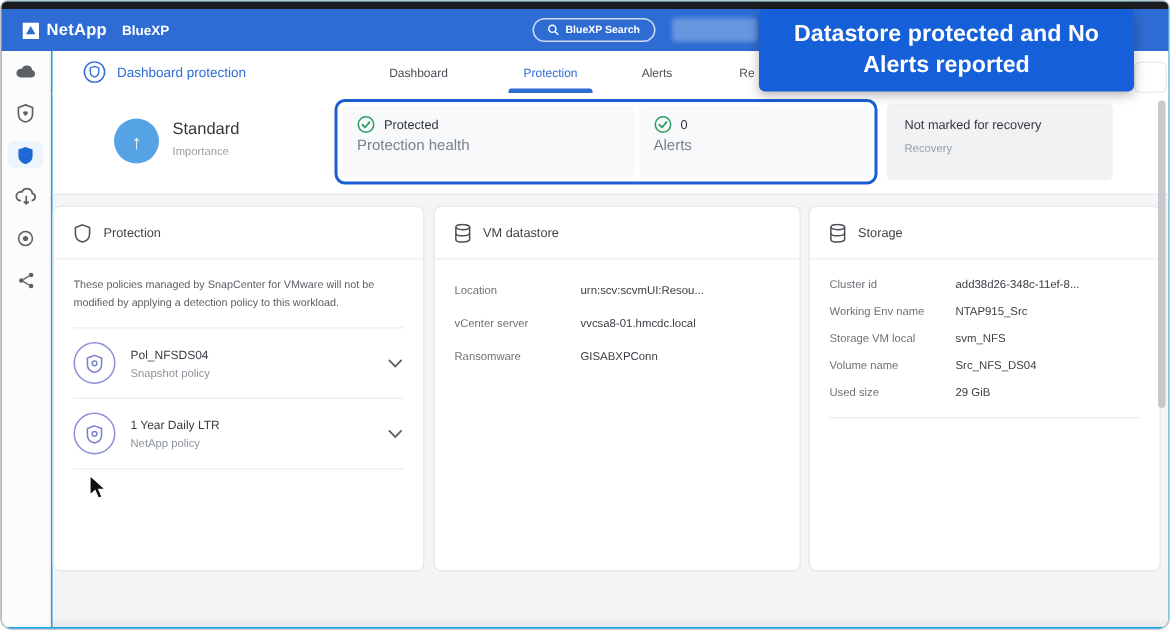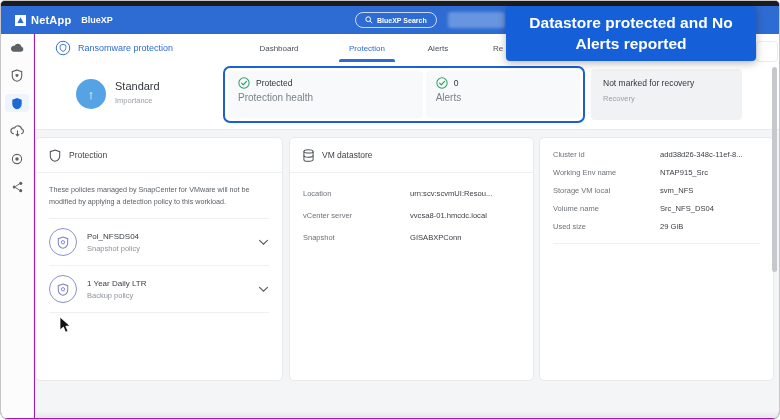--- a/index.html
+++ b/index.html
@@ -1,17 +1,17 @@
 <!DOCTYPE html>
 <html><head>
 <meta charset="utf-8">
 <style>
   html,body{margin:0;padding:0;}
   body{width:780px;height:420px;position:relative;font-family:"Liberation Sans",sans-serif;background:#ffffff;overflow:hidden;}
-  .frame{position:absolute;inset:0;border:1px solid #c6c6c8;border-radius:5px 5px 8px 8px;overflow:hidden;background:#a21caf;box-sizing:border-box;}
+  .frame{position:absolute;inset:0;border:1px solid #c6c6c8;border-radius:5px 5px 8px 8px;overflow:hidden;background:#0ea5e9;box-sizing:border-box;}
   .top-strip{position:absolute;left:0;top:0;width:100%;height:5px;background:#1c1c1e;}
   .topbar{position:absolute;left:0;top:5px;width:100%;height:28px;background:#2e6cd3;}
   .brand{position:absolute;left:14px;top:0;height:28px;display:flex;align-items:center;gap:5px;}
   .brand-name{color:#fff;font-weight:700;font-size:11px;letter-spacing:.2px;}
   .brand-product{color:#fff;font-weight:700;font-size:9px;margin-left:5px;}
   .search-pill{position:absolute;left:354px;top:6px;height:16px;border:1px solid rgba(255,255,255,.75);border-radius:9px;color:#fff;font-size:7px;font-weight:700;display:flex;align-items:center;gap:4px;padding:0 9px;box-sizing:border-box;background:transparent;cursor:pointer;}
   .blur-box{position:absolute;left:447px;top:6px;width:57px;height:16px;background:rgba(255,255,255,.28);border-radius:3px;filter:blur(1.5px);}
   .callout{position:absolute;left:505px;top:5px;width:250px;height:55px;background:#155fd8;border-radius:4px;z-index:30;color:#fff;font-weight:700;font-size:15.5px;line-height:1.3;display:flex;align-items:center;justify-content:center;text-align:center;padding:0 12px;box-sizing:border-box;box-shadow:0 2px 8px rgba(0,0,0,.3);}
   .corner-box{position:absolute;right:1px;top:40px;width:20px;height:19px;background:#fff;border:1px solid #ebebed;border-radius:4px;z-index:5;}
   .sidebar{position:absolute;left:0;top:33px;width:33px;bottom:1px;background:#fcfcfd;border-right:1px solid #ececee;display:flex;flex-direction:column;align-items:center;padding-top:4px;box-sizing:border-box;}
@@ -47,21 +47,21 @@
   .card-desc{margin:11px 13px 11px;font-size:7.2px;color:#5b6067;line-height:1.6;}
   .divider{border-top:1px solid #eef0f2;margin:0 13px;}
   .policy-row{display:flex;align-items:center;padding:9px 13px;cursor:pointer;}
   .policy-icon{width:26px;height:26px;border:1px solid #8a90d6;border-radius:50%;display:flex;align-items:center;justify-content:center;flex-shrink:0;}
   .policy-text{margin-left:10px;}
   .policy-name{font-size:8px;color:#383c42;}
   .policy-type{font-size:7.5px;color:#8d939a;margin-top:3px;}
   .chevron{margin-left:auto;cursor:pointer;display:flex;}
   .kv{display:flex;align-items:flex-start;padding:0 13px;margin-top:13px;}
   .kv.compact{margin-top:9px;}
-  .kv-label{width:107px;flex-shrink:0;font-size:7.5px;color:#6d7278;}
+  .kv-label{width:84px;flex-shrink:0;font-size:7.5px;color:#6d7278;}
   .kv-value{font-size:7.6px;color:#393d43;}
   .kv-first{margin-top:16px;}
   .divider.storage-div{margin-top:12px;}
   .scrollbar{position:absolute;right:2px;top:66px;width:5px;height:205px;background:#c6c8cb;border-radius:3px;z-index:20;cursor:pointer;}
   .cursor{position:absolute;left:58px;top:315px;z-index:40;}
   .bottom-fade{position:absolute;left:0;right:0;bottom:0;height:7px;background:linear-gradient(rgba(255,255,255,0),rgba(0,0,0,0.06));}
 </style>
 </head>
 <body>
 
@@ -149,21 +149,21 @@
   </div>
 
   <div class="subheader">
     <div class="app-title-group">
       <span style="display:flex;">
         <svg width="16" height="16" viewBox="0 0 18 18">
             <circle cx="9" cy="9" r="7.6" fill="none" stroke="#2e6cd3" stroke-width="1.1"></circle>
             <path d="M9 4.8 L12.2 6 V8.6 C12.2 10.8 10.8 12.2 9 12.8 C7.2 12.2 5.8 10.8 5.8 8.6 V6 Z" fill="none" stroke="#2e6cd3" stroke-width="1"></path>
           </svg>
       </span>
-      <span class="app-title">Ransomware protection</span>
+      <span class="app-title">Dashboard protection</span>
     </div>
     <div class="tab" style="left:244px;">Dashboard</div>
     <div class="tab active" style="left:332px;">Protection</div>
     <div class="tab" style="left:403px;">Alerts</div>
     <div class="tab" style="left:463px;">Re</div>
     <div class="tab-underline"></div>
   </div>
 
   <div class="summary">
     <div class="avatar">
@@ -240,21 +240,21 @@
       <div class="divider"></div>
       <div class="policy-row">
         <div class="policy-icon">
           <svg width="12" height="13" viewBox="0 0 14 15">
               <path d="M7 1 L12.5 3 V8 C12.5 11.5 10 13.5 7 14.3 C4 13.5 1.5 11.5 1.5 8 V3 Z" fill="none" stroke="#7b81cf" stroke-width="1.2"></path>
               <circle cx="7" cy="7.2" r="1.9" fill="none" stroke="#7b81cf" stroke-width="1.1"></circle>
             </svg>
         </div>
         <div class="policy-text">
           <div class="policy-name">1 Year Daily LTR</div>
-          <div class="policy-type">Backup policy</div>
+          <div class="policy-type">NetApp policy</div>
         </div>
         <span class="chevron">
           <svg width="11" height="7" viewBox="0 0 12 8">
               <path d="M1.5 1.5 L6 6 L10.5 1.5" fill="none" stroke="#5b6065" stroke-width="1.4" stroke-linecap="round"></path>
             </svg>
         </span>
       </div>
       <div class="divider"></div>
     </div>
 
@@ -271,26 +271,36 @@
       </div>
       <div class="kv kv-first">
         <div class="kv-label">Location</div>
         <div class="kv-value">urn:scv:scvmUI:Resou...</div>
       </div>
       <div class="kv">
         <div class="kv-label">vCenter server</div>
         <div class="kv-value">vvcsa8-01.hmcdc.local</div>
       </div>
       <div class="kv">
-        <div class="kv-label">Snapshot</div>
+        <div class="kv-label">Ransomware</div>
         <div class="kv-value">GISABXPConn</div>
       </div>
     </div>
 
     <div class="card card3">
+      <div class="card-head">
+        <span style="display:flex;">
+          <svg width="11" height="13" viewBox="0 0 12 14">
+              <ellipse cx="6" cy="2.5" rx="5" ry="1.9" fill="none" stroke="#4a4f55" stroke-width="1.1"></ellipse>
+              <path d="M1 2.5 V11.5 C1 12.6 3.2 13.4 6 13.4 C8.8 13.4 11 12.6 11 11.5 V2.5" fill="none" stroke="#4a4f55" stroke-width="1.1"></path>
+              <path d="M1 7 C1 8.1 3.2 8.9 6 8.9 C8.8 8.9 11 8.1 11 7" fill="none" stroke="#4a4f55" stroke-width="1.1"></path>
+            </svg>
+        </span>
+        <span>Storage</span>
+      </div>
       <div class="kv compact" style="margin-top:12px;">
         <div class="kv-label">Cluster id</div>
         <div class="kv-value">add38d26-348c-11ef-8...</div>
       </div>
       <div class="kv compact">
         <div class="kv-label">Working Env name</div>
         <div class="kv-value">NTAP915_Src</div>
       </div>
       <div class="kv compact">
         <div class="kv-label">Storage VM local</div>

